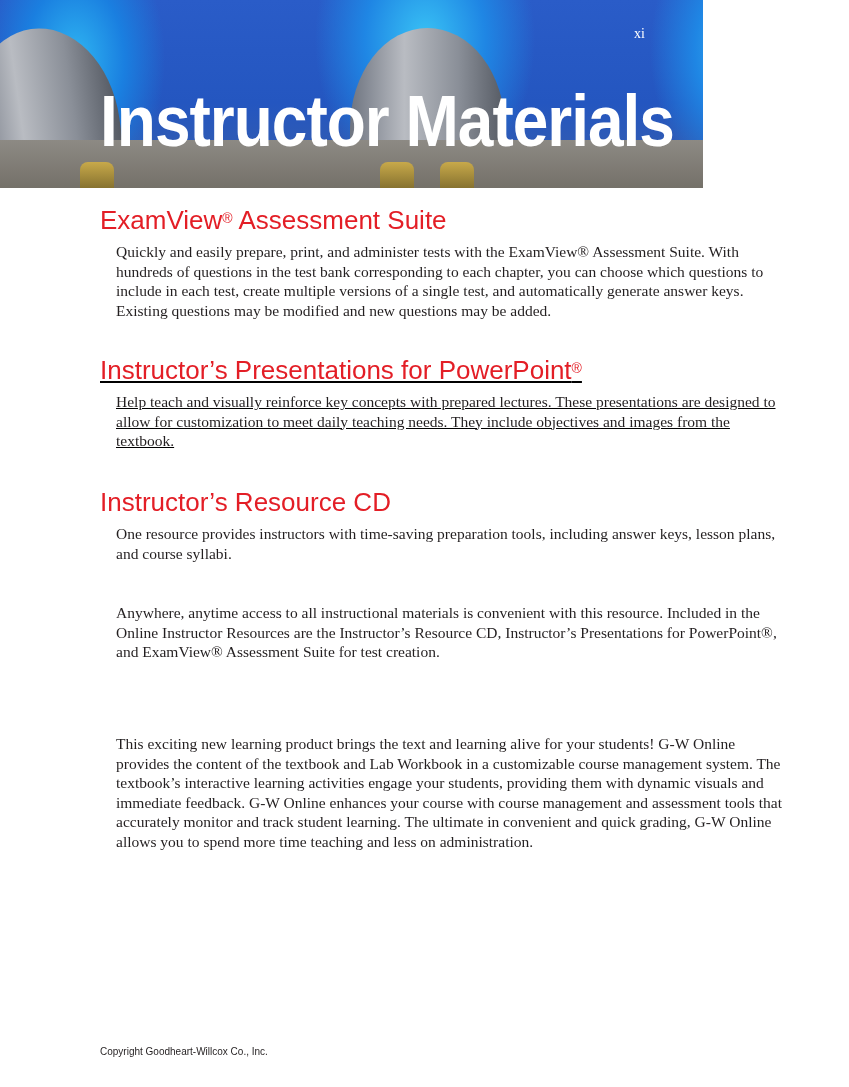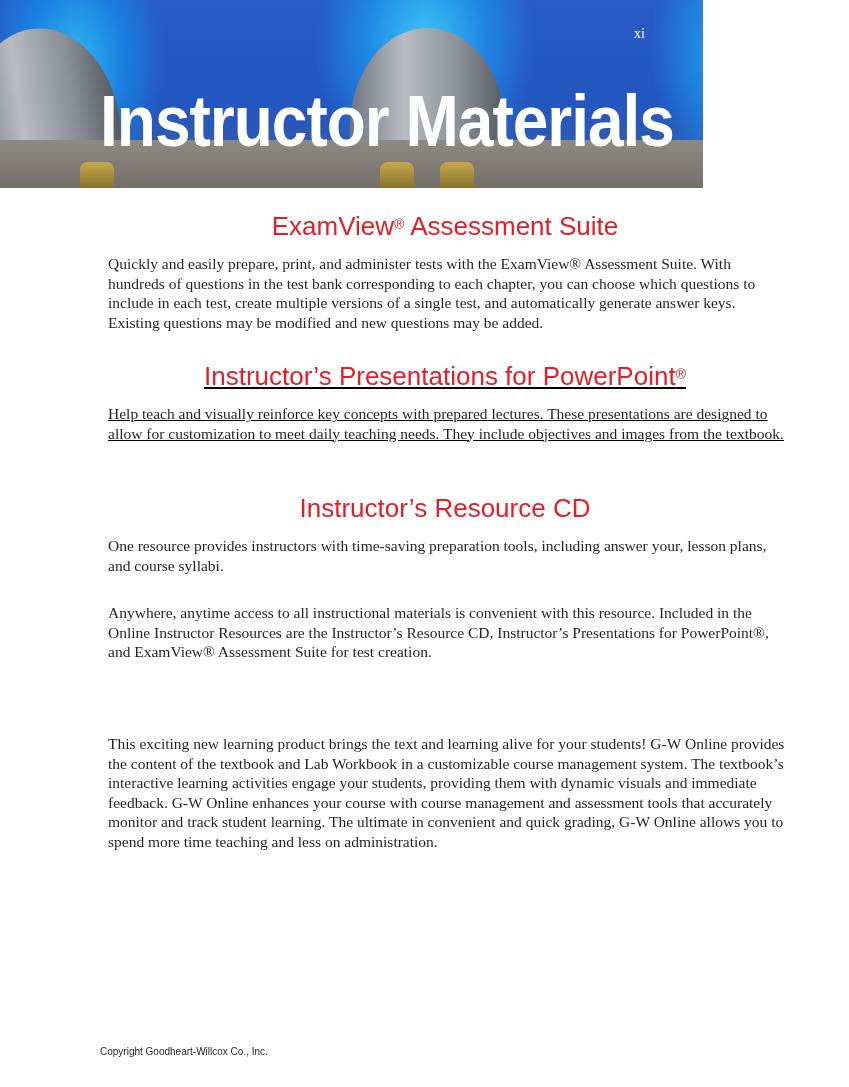--- a/index.html
+++ b/index.html
@@ -24,25 +24,25 @@
   }
   .banner-title {
     position:absolute; left:100px; top:86px; color:#ffffff;
     font-family:"Liberation Sans", sans-serif; font-weight:bold; font-size:64px;
     letter-spacing:-1px; line-height:1; white-space:nowrap; transform:scaleY(1.12); transform-origin:left top;
   }
   .content { position:absolute; left:100px; top:204px; width:690px; }
   .section { margin:0; }
   .section h2 {
     margin:0; color:#e31e26; font-family:"Liberation Sans", sans-serif; font-weight:normal;
-    font-size:26px; line-height:44px;text-align:center;
+    font-size:26px; line-height:32px;
   }
   .section h2 sup { font-size:14px; vertical-align:top; position:relative; top:-2px; }
   .section p {
-    margin:6px 0 0 8px; color:#231f20; font-family:"Liberation Serif", serif;
+    margin:6px 0 0 16px; color:#231f20; font-family:"Liberation Serif", serif;
     font-size:15.5px; line-height:19.5px;
   }
   .s1 { position:absolute; top:0; }
   .s2 { position:absolute; top:150px;text-decoration:underline; }
   .s3 { position:absolute; top:282px; }
   .s4 { position:absolute; top:393px; }
   .s5 { position:absolute; top:524px; }
   .footer {
     position:absolute; left:100px; top:1046px; color:#231f20;
     font-family:"Liberation Sans", sans-serif; font-size:10px;
@@ -67,21 +67,21 @@
   <div class="section s1">
     <h2><span>ExamView</span><sup>®</sup><span> Assessment Suite</span></h2>
     <p>Quickly and easily prepare, print, and administer tests with the ExamView® Assessment Suite. With hundreds of questions in the test bank corresponding to each chapter, you can choose which questions to include in each test, create multiple versions of a single test, and automatically generate answer keys. Existing questions may be modified and new questions may be added.</p>
   </div>
   <div class="section s2">
     <h2><span>Instructor’s Presentations for PowerPoint</span><sup>®</sup></h2>
     <p>Help teach and visually reinforce key concepts with prepared lectures. These presentations are designed to allow for customization to meet daily teaching needs. They include objectives and images from the textbook.</p>
   </div>
   <div class="section s3">
     <h2>Instructor’s Resource CD</h2>
-    <p>One resource provides instructors with time-saving preparation tools, including answer your, lesson plans, and course syllabi.</p>
+    <p>One resource provides instructors with time-saving preparation tools, including answer keys, lesson plans, and course syllabi.</p>
   </div>
   <div class="section s4">
     <p>Anywhere, anytime access to all instructional materials is convenient with this resource. Included in the Online Instructor Resources are the Instructor’s Resource CD, Instructor’s Presentations for PowerPoint®, and ExamView® Assessment Suite for test creation.</p>
   </div>
   <div class="section s5">
     <p>This exciting new learning product brings the text and learning alive for your students! G-W Online provides the content of the textbook and Lab Workbook in a customizable course management system. The textbook’s interactive learning activities engage your students, providing them with dynamic visuals and immediate feedback. G-W Online enhances your course with course management and assessment tools that accurately monitor and track student learning. The ultimate in convenient and quick grading, G-W Online allows you to spend more time teaching and less on administration.</p>
   </div>
 </div>
 
 <div class="footer">Copyright Goodheart-Willcox Co., Inc.</div>

